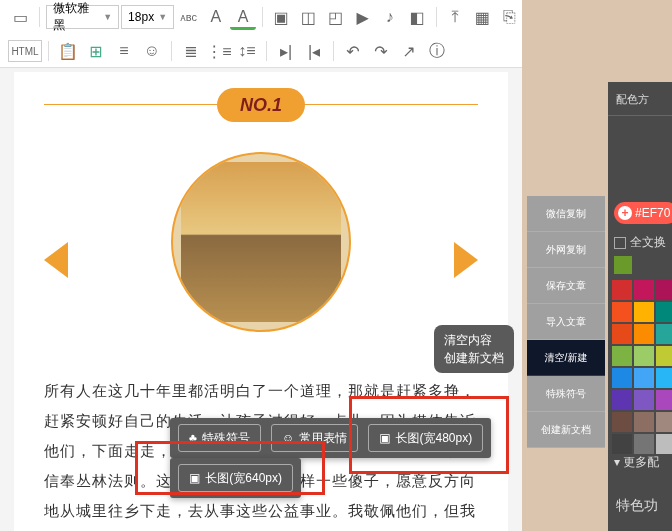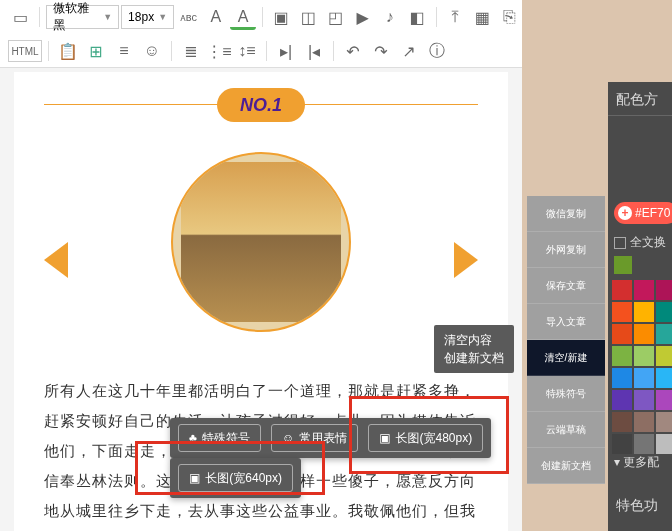--- a/index.html
+++ b/index.html
@@ -34,21 +34,21 @@
     display:flex; align-items:center; justify-content:center; color:#666;
   }
   .content {
     position:absolute; left:14px; top:72px; right:14px; bottom:0;
     background:#fff; overflow:hidden; padding:20px 30px;
   }
   .hr-line { height:1px; background:#f0a030; margin-top:12px; }
   .no-badge {
     width:88px; height:34px; margin:-17px auto 0; background:#f0a030;
     border-radius:17px; display:flex; align-items:center; justify-content:center;
-    color:#4c1d95; font-weight:bold; font-size:18px; font-style:italic;
+    color:#7f1d1d; font-weight:bold; font-size:18px; font-style:italic;
   }
   .carousel { position:relative; margin-top:30px; height:210px; }
   .circle {
     width:180px; height:180px; border-radius:50%; border:2px solid #f0a030;
     margin:0 auto; overflow:hidden; background:#e8d4a8;
     display:flex; align-items:center; justify-content:center; position:relative;
   }
   .painting {
     width:160px; height:160px; position:relative;
     background: linear-gradient(180deg,#d8a050 0%, #e8c880 45%, #8a6a40 46%, #b89050 100%);
@@ -82,36 +82,36 @@
     box-shadow:0 2px 6px rgba(0,0,0,.3);
   }
   
   .redbox {
     position:absolute; border:3px solid #e03020; pointer-events:none;
   }
   
   .tooltip {
     position:absolute; left:434px; top:325px; padding:6px 10px;
     background:#5a5a5a; color:#fff; font-size:12px; line-height:1.5;
-    border-radius:2px;
+    border-radius:8px;
   }
   .side-menu {
     position:absolute; left:527px; top:196px; width:78px;
     background:#a0a0a0;
   }
   .side-item {
     height:36px; line-height:36px; text-align:center; font-size:10px; color:#fff;
     border-bottom:1px solid rgba(255,255,255,.15); cursor:pointer;
   }
   .side-item.active { background:#0f172a; }
   .right-panel {
     position:absolute; left:608px; top:82px; width:64px; height:449px;
     background:#4a4a4a; color:#ddd;
   }
-  .rp-title { height:34px; line-height:34px; font-size:14px; padding-left:8px; border-bottom:1px solid #666;}
+  .rp-title { height:34px; line-height:34px; font-size:11px; padding-left:8px; border-bottom:1px solid #666;}
   .rp-color-chip {
     position:absolute; top:120px; left:6px; height:22px;
     background:#ff5a4d; border-radius:11px; color:#fff; font-size:12px;
     display:flex; align-items:center; padding:0 8px 0 4px; gap:3px;
   }
   .rp-plus { width:14px; height:14px; border-radius:50%; background:#fff; color:#ff5a4d;
     font-size:12px; display:flex; align-items:center; justify-content:center; font-weight:bold;}
   .rp-check { position:absolute; top:152px; left:6px; font-size:12px; display:flex; align-items:center; gap:4px;}
   .rp-green { position:absolute; top:174px; left:6px; width:18px; height:18px; background:#6a9a2a;}
   .swatches {
@@ -219,21 +219,20 @@
   <div>创建新文档</div>
 </div>
 
 <div class="side-menu" id="side-menu">
     <div class="side-item">微信复制</div>
     <div class="side-item">外网复制</div>
     <div class="side-item">保存文章</div>
     <div class="side-item">导入文章</div>
     <div class="side-item active">清空/新建</div>
     <div class="side-item">特殊符号</div>
-    <div class="side-item">云端草稿</div>
     <div class="side-item">创建新文档</div>
   </div>
 
 <div class="right-panel">
   <div class="rp-title">配色方</div>
   <div class="rp-color-chip">
     <span class="rp-plus">+</span>
     <span>#EF70</span>
   </div>
   <div class="rp-check">

